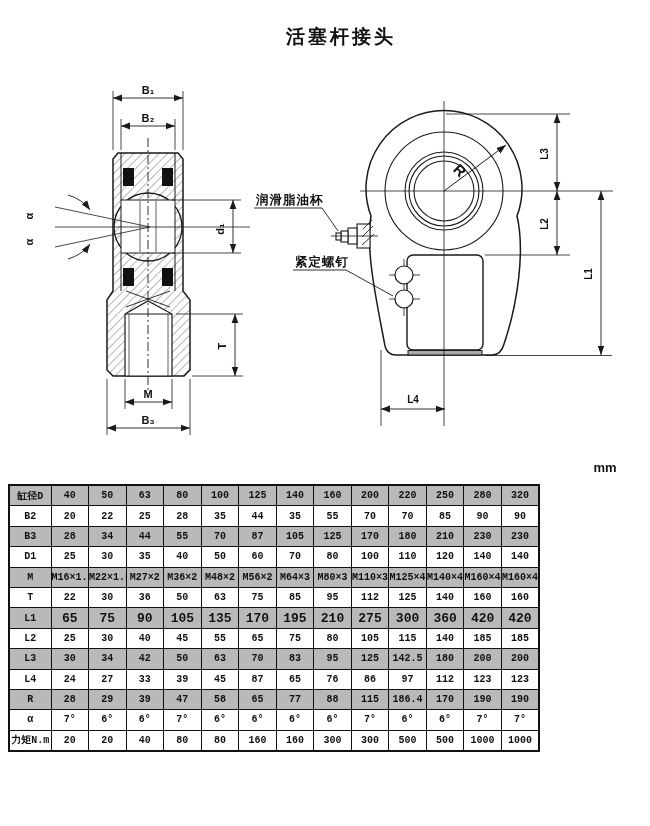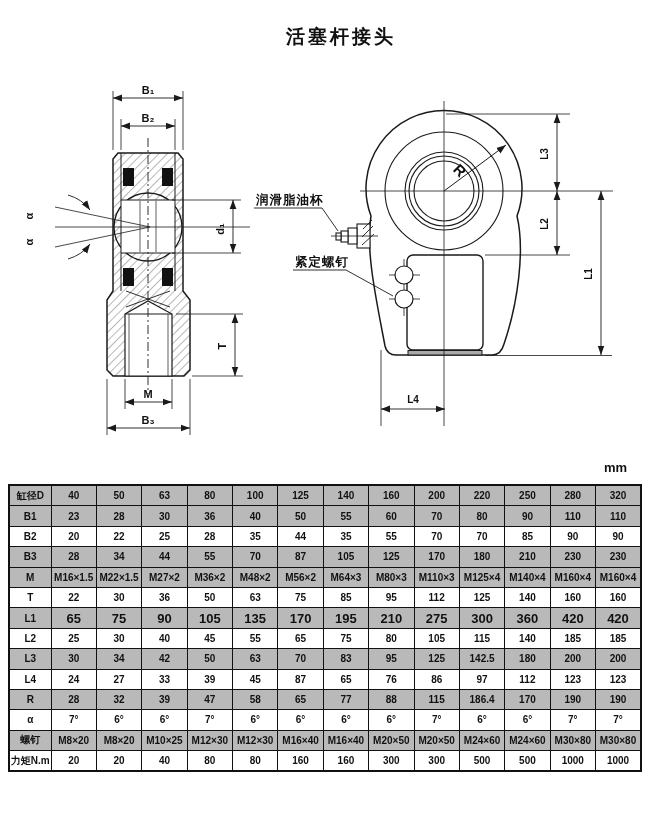--- a/index.html
+++ b/index.html
@@ -1,24 +1,24 @@
 <!DOCTYPE html>
 <html><head>
 <meta charset="utf-8">
 <style>
   html,body{margin:0;padding:0;background:#fff;}
   .page{position:relative;width:650px;height:826px;background:#fff;overflow:hidden;
         font-family:"Liberation Sans","DejaVu Sans",sans-serif;color:#111;}
   .title{position:absolute;top:8px;left:0;width:100%;margin:16px;text-align:center;
          font-size:19px;font-weight:bold;letter-spacing:3px;}
   .drawing{position:absolute;top:58px;left:0;}
-  .unit{position:absolute;top:460px;left:583px;width:44px;text-align:right;
+  .unit{position:absolute;top:460px;left:583px;width:44px;text-align:center;
         font-size:13px;font-weight:bold;}
-  .dimtable{position:absolute;top:484px;left:8px;width:634px;border-collapse:collapse;
-            table-layout:fixed;border:2.5px solid #111;}
+  .dimtable{position:absolute;top:484px;left:8px;width:532px;border-collapse:collapse;
+            table-layout:fixed;border:2.5px solid #111;font-family:Liberation Mono, monospace;}
   .dimtable td{border:1.5px solid #111;text-align:center;vertical-align:middle;
                height:19.4px;font-size:10px;font-weight:bold;padding:0;
                overflow:hidden;white-space:nowrap;background:#fff;}
   .dimtable col.labcol{width:42px;}
   .dimtable tr.shaded td{background:#b9b9b9;}
   .dimtable tr:nth-child(7) td,
   .dimtable tr:nth-child(15) td{font-size:13px;}
   .dimtable tr:nth-child(7) td:first-child,
   .dimtable tr:nth-child(15) td:first-child{font-size:10px;}
   .dimtable tr:nth-child(16) td:first-child{font-size:8.5px;margin-top:34px;}
@@ -227,36 +227,20 @@
           <td>100</td>
           <td>125</td>
           <td>140</td>
           <td>160</td>
           <td>200</td>
           <td>220</td>
           <td>250</td>
           <td>280</td>
           <td>320</td>
         </tr>
-        <tr class="shaded">
-          <td>B1</td>
-          <td>23</td>
-          <td>28</td>
-          <td>30</td>
-          <td>36</td>
-          <td>40</td>
-          <td>50</td>
-          <td>55</td>
-          <td>60</td>
-          <td>70</td>
-          <td>80</td>
-          <td>90</td>
-          <td>110</td>
-          <td>110</td>
-        </tr>
         <tr>
           <td>B2</td>
           <td>20</td>
           <td>22</td>
           <td>25</td>
           <td>28</td>
           <td>35</td>
           <td>44</td>
           <td>35</td>
           <td>55</td>
@@ -275,20 +259,36 @@
           <td>70</td>
           <td>87</td>
           <td>105</td>
           <td>125</td>
           <td>170</td>
           <td>180</td>
           <td>210</td>
           <td>230</td>
           <td>230</td>
         </tr>
+        <tr>
+          <td>D1</td>
+          <td>25</td>
+          <td>30</td>
+          <td>35</td>
+          <td>40</td>
+          <td>50</td>
+          <td>60</td>
+          <td>70</td>
+          <td>80</td>
+          <td>100</td>
+          <td>110</td>
+          <td>120</td>
+          <td>140</td>
+          <td>140</td>
+        </tr>
         <tr class="shaded">
           <td>M</td>
           <td>M16×1.5</td>
           <td>M22×1.5</td>
           <td>M27×2</td>
           <td>M36×2</td>
           <td>M48×2</td>
           <td>M56×2</td>
           <td>M64×3</td>
           <td>M80×3</td>
@@ -374,21 +374,21 @@
           <td>76</td>
           <td>86</td>
           <td>97</td>
           <td>112</td>
           <td>123</td>
           <td>123</td>
         </tr>
         <tr class="shaded">
           <td>R</td>
           <td>28</td>
-          <td>32</td>
+          <td>29</td>
           <td>39</td>
           <td>47</td>
           <td>58</td>
           <td>65</td>
           <td>77</td>
           <td>88</td>
           <td>115</td>
           <td>186.4</td>
           <td>170</td>
           <td>190</td>
@@ -402,36 +402,20 @@
           <td>7°</td>
           <td>6°</td>
           <td>6°</td>
           <td>6°</td>
           <td>6°</td>
           <td>7°</td>
           <td>6°</td>
           <td>6°</td>
           <td>7°</td>
           <td>7°</td>
-        </tr>
-        <tr class="shaded">
-          <td>螺钉</td>
-          <td>M8×20</td>
-          <td>M8×20</td>
-          <td>M10×25</td>
-          <td>M12×30</td>
-          <td>M12×30</td>
-          <td>M16×40</td>
-          <td>M16×40</td>
-          <td>M20×50</td>
-          <td>M20×50</td>
-          <td>M24×60</td>
-          <td>M24×60</td>
-          <td>M30×80</td>
-          <td>M30×80</td>
         </tr>
         <tr>
           <td>力矩N.m</td>
           <td>20</td>
           <td>20</td>
           <td>40</td>
           <td>80</td>
           <td>80</td>
           <td>160</td>
           <td>160</td>

